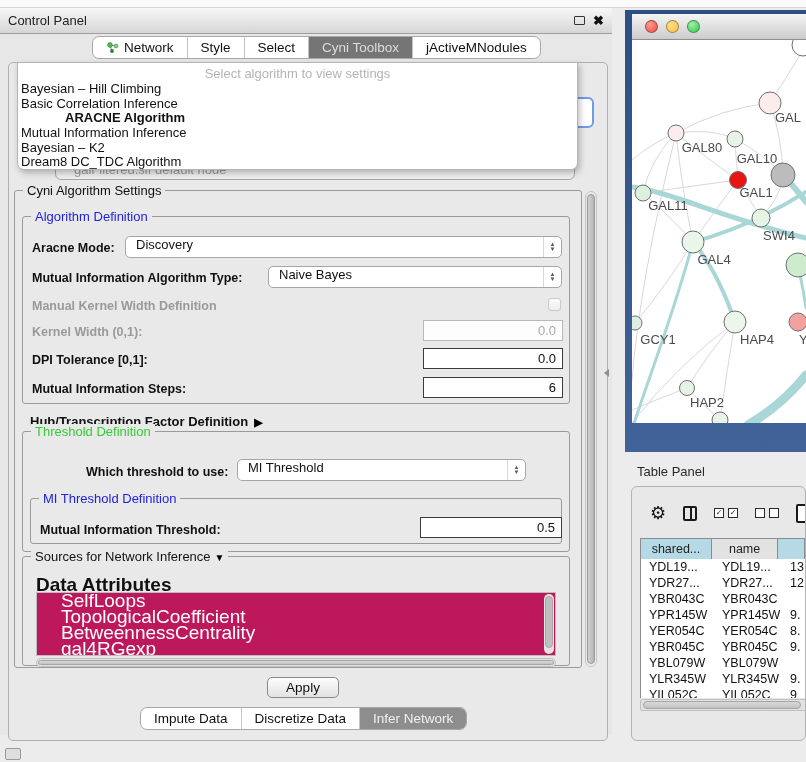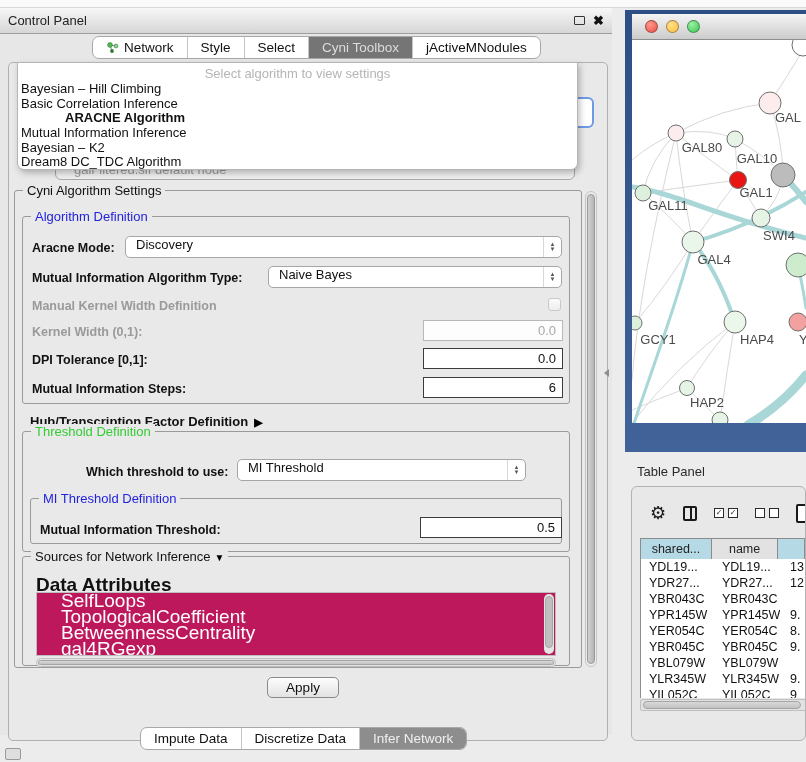--- a/index.html
+++ b/index.html
@@ -78,21 +78,21 @@
 
   
   .attr-list { position:absolute; background:#fff; border:1px solid #bdbdbd; overflow:hidden; }
   .attr-item { height:16px; line-height:16px; background:#be185d; color:#fff; font-size:19px; padding-left:24px; }
   .attr-vscroll { position:absolute; top:1px; bottom:1px; right:1px; width:10px; background:#e4e4e4; border-radius:5px; }
   .attr-vthumb { position:absolute; left:1px; right:1px; top:2px; height:52px; background:#bfbfbf; border-radius:4px; border:1px solid #a8a8a8; }
 
   .btn { position:absolute; background:linear-gradient(#fdfdfd,#e2e2e2); border:1px solid #8a8a8a;
     border-radius:5px; font-size:13.5px; display:flex; align-items:center; justify-content:center; color:#111; }
 
-  .bottom-tabbar { left:140px; top:719px; height:23px; display:flex; background:#fff;
+  .bottom-tabbar { left:140px; top:699px; height:23px; display:flex; background:#fff;
     border:1px solid #a8a8a8; border-radius:7px; overflow:hidden; font-size:13.5px; }
   .bottom-tabbar .tab.sel { background:#8d8d8d; color:#f0f0f0; }
 
   .expand-arrow { font-size:11px; margin-left:6px; color:#000; }
   .collapse-arrow { font-size:10px; margin-left:4px; color:#000; }
 
   .split-arrow { left:604px; top:369px; width:0; height:0; border-top:4px solid transparent;
     border-bottom:4px solid transparent; border-right:5px solid #8f8f8f; }
 
   

